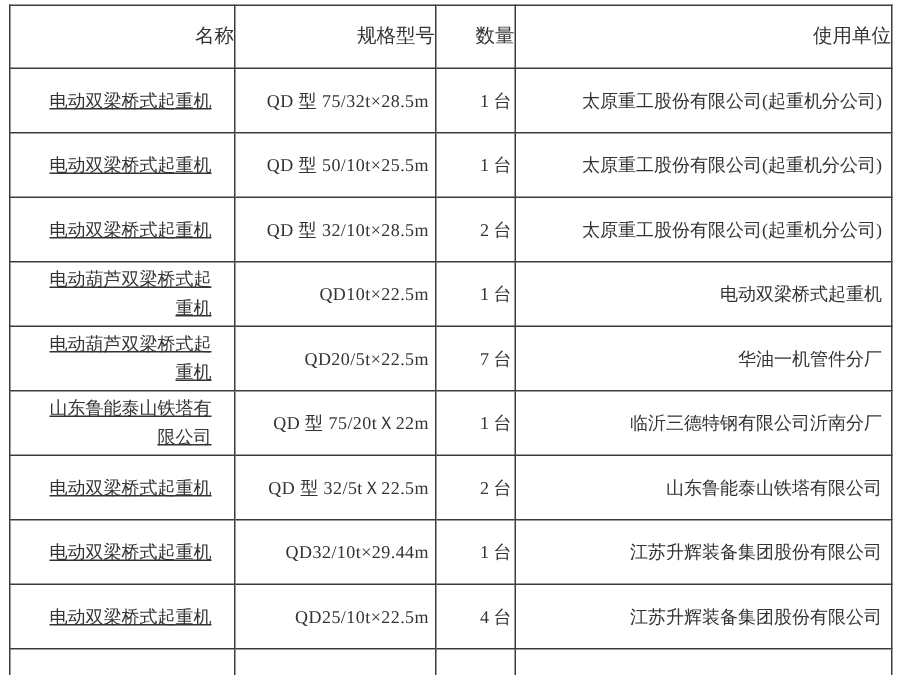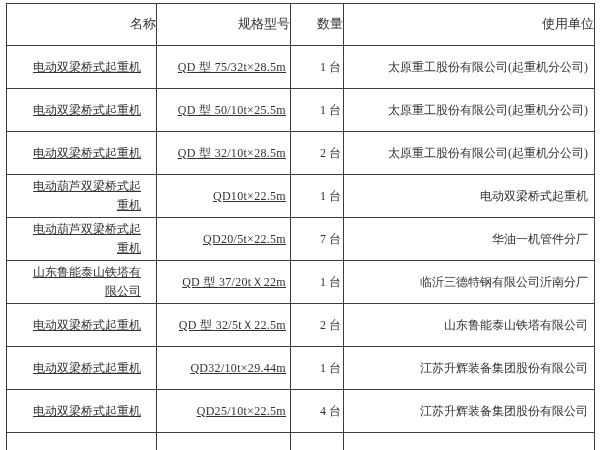--- a/index.html
+++ b/index.html
@@ -32,21 +32,21 @@
     vertical-align: middle;
     font-size: 12px;
     font-weight: normal;
     line-height: 1.55;
     overflow: hidden;
   }
   table.equip thead tr { height: 42px; }
   table.equip tbody tr { height: 43px; }
   table.equip th { font-size: 13px; }
   td.c-name { padding: 0 15px; font-size: 12.5px; text-decoration: underline; }
-  td.c-spec { padding: 0 4px; letter-spacing: 0.3px; text-decoration: underline; }
+  td.c-spec { padding: 0 4px; letter-spacing: 0.3px; }
   td.c-qty  { padding: 0 2px; }
   td.c-unit { padding: 0 6px; }
 </style>
 </head>
 <body>
 
 <div class="page">
   <table class="equip">
     <colgroup>
       <col style="width:150px">
@@ -88,21 +88,21 @@
         <td class="c-unit">电动双梁桥式起重机</td>
       </tr>
       <tr>
         <td class="c-name">电动葫芦双梁桥式起重机</td>
         <td class="c-spec">QD20/5t×22.5m</td>
         <td class="c-qty">7 台</td>
         <td class="c-unit">华油一机管件分厂</td>
       </tr>
       <tr>
         <td class="c-name">山东鲁能泰山铁塔有限公司</td>
-        <td class="c-spec">QD 型 37/20tＸ22m</td>
+        <td class="c-spec">QD 型 75/20tＸ22m</td>
         <td class="c-qty">1 台</td>
         <td class="c-unit">临沂三德特钢有限公司沂南分厂</td>
       </tr>
       <tr>
         <td class="c-name">电动双梁桥式起重机</td>
         <td class="c-spec">QD 型 32/5tＸ22.5m</td>
         <td class="c-qty">2 台</td>
         <td class="c-unit">山东鲁能泰山铁塔有限公司</td>
       </tr>
       <tr>

